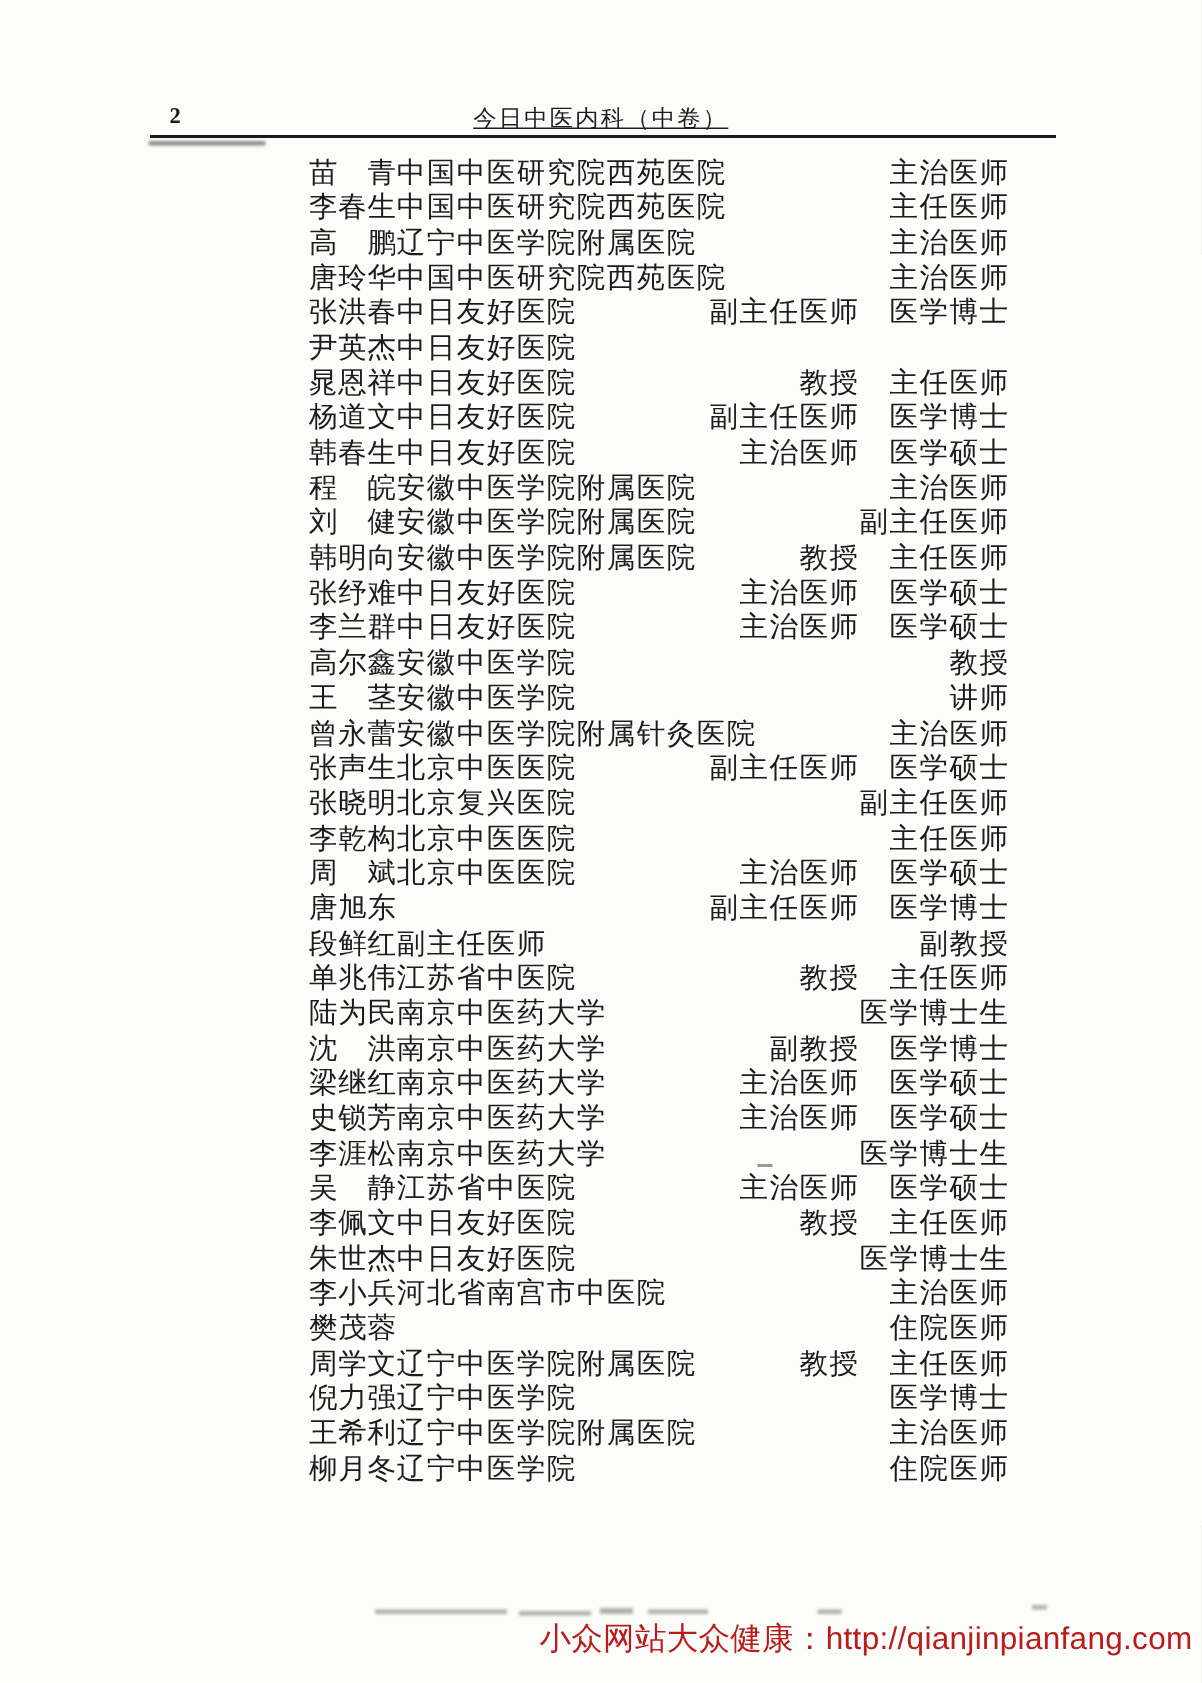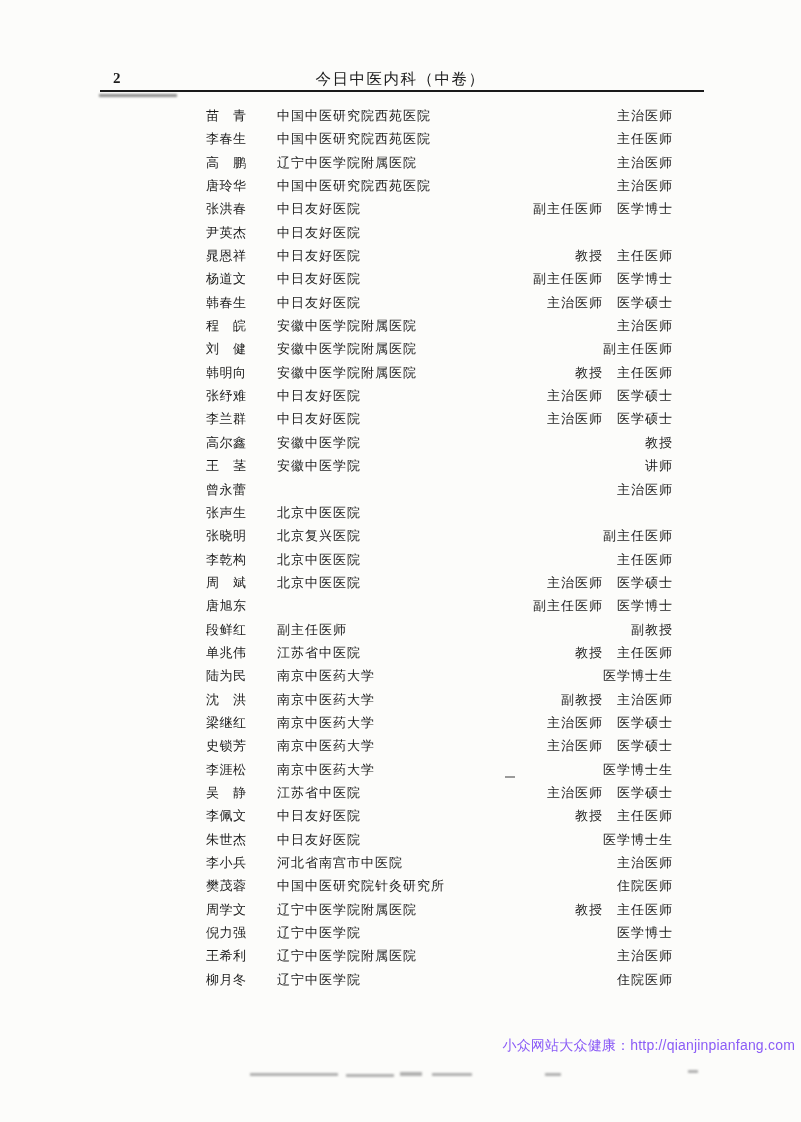--- a/index.html
+++ b/index.html
@@ -11,45 +11,45 @@
     overflow:hidden;
     font-family:"Liberation Serif","DejaVu Serif",serif;
     color:#1c1c1c;
   }
   .page-number{
     position:absolute;left:113px;top:70px;
     font-size:15px;font-weight:600;
   }
   .header-title{
     position:absolute;left:0;width:100%;top:69px;
-    text-align:center;font-size:15.5px;letter-spacing:1.5px;font-weight:500;
+    text-align:center;font-size:15.5px;letter-spacing:1.5px;font-weight:500;text-decoration:underline;
   }
   .header-rule{
     position:absolute;left:100px;top:90px;width:604px;height:2px;
     background:#1a1a1a;
   }
   .rule-smudge{
     position:absolute;left:99px;top:94px;width:78px;height:3px;
     background:#444;filter:blur(1px);opacity:.6;
   }
   .contributor-list{
     position:absolute;left:206px;top:104px;width:467px;
   }
   .row{
     display:flex;align-items:baseline;
     height:23.35px;line-height:23.35px;
-    font-size:13px;font-weight:500;
+    font-size:19px;font-weight:500;
   }
   .name{flex:0 0 50px;letter-spacing:.5px;white-space:pre;}
-  .aff{margin-left:21px;letter-spacing:1px;white-space:pre;}
+  .aff{letter-spacing:1px;white-space:pre;}
   .titles{margin-left:auto;letter-spacing:1px;white-space:pre;text-align:center;}
   .watermark{
-    position:absolute;top:1037px;right:6px;
+    position:absolute;top:1078px;right:6px;
     font-family:"Liberation Sans","DejaVu Sans",sans-serif;
-    font-size:14px;font-weight:500;color:#8b5cf6;letter-spacing:.2px;
+    font-size:21px;font-weight:500;color:#b91c1c;letter-spacing:.2px;
   }
   .artifact{
     position:absolute;background:#666;opacity:.5;filter:blur(1px);
   }
 </style>
 </head>
 <body>
 
 <div class="page">
 
@@ -149,26 +149,28 @@
     </div>
 
     <div class="row">
       <span class="name">王　茎</span>
       <span class="aff">安徽中医学院</span>
       <span class="titles">讲师</span>
     </div>
 
     <div class="row">
       <span class="name">曾永蕾</span>
+      <span class="aff">安徽中医学院附属针灸医院</span>
       <span class="titles">主治医师</span>
     </div>
 
     <div class="row">
       <span class="name">张声生</span>
       <span class="aff">北京中医医院</span>
+      <span class="titles">副主任医师　医学硕士</span>
     </div>
 
     <div class="row">
       <span class="name">张晓明</span>
       <span class="aff">北京复兴医院</span>
       <span class="titles">副主任医师</span>
     </div>
 
     <div class="row">
       <span class="name">李乾构</span>
@@ -201,21 +203,21 @@
 
     <div class="row">
       <span class="name">陆为民</span>
       <span class="aff">南京中医药大学</span>
       <span class="titles">医学博士生</span>
     </div>
 
     <div class="row">
       <span class="name">沈　洪</span>
       <span class="aff">南京中医药大学</span>
-      <span class="titles">副教授　主治医师</span>
+      <span class="titles">副教授　医学博士</span>
     </div>
 
     <div class="row">
       <span class="name">梁继红</span>
       <span class="aff">南京中医药大学</span>
       <span class="titles">主治医师　医学硕士</span>
     </div>
 
     <div class="row">
       <span class="name">史锁芳</span>
@@ -248,21 +250,20 @@
     </div>
 
     <div class="row">
       <span class="name">李小兵</span>
       <span class="aff">河北省南宫市中医院</span>
       <span class="titles">主治医师</span>
     </div>
 
     <div class="row">
       <span class="name">樊茂蓉</span>
-      <span class="aff">中国中医研究院针灸研究所</span>
       <span class="titles">住院医师</span>
     </div>
 
     <div class="row">
       <span class="name">周学文</span>
       <span class="aff">辽宁中医学院附属医院</span>
       <span class="titles">教授　主任医师</span>
     </div>
 
     <div class="row">

